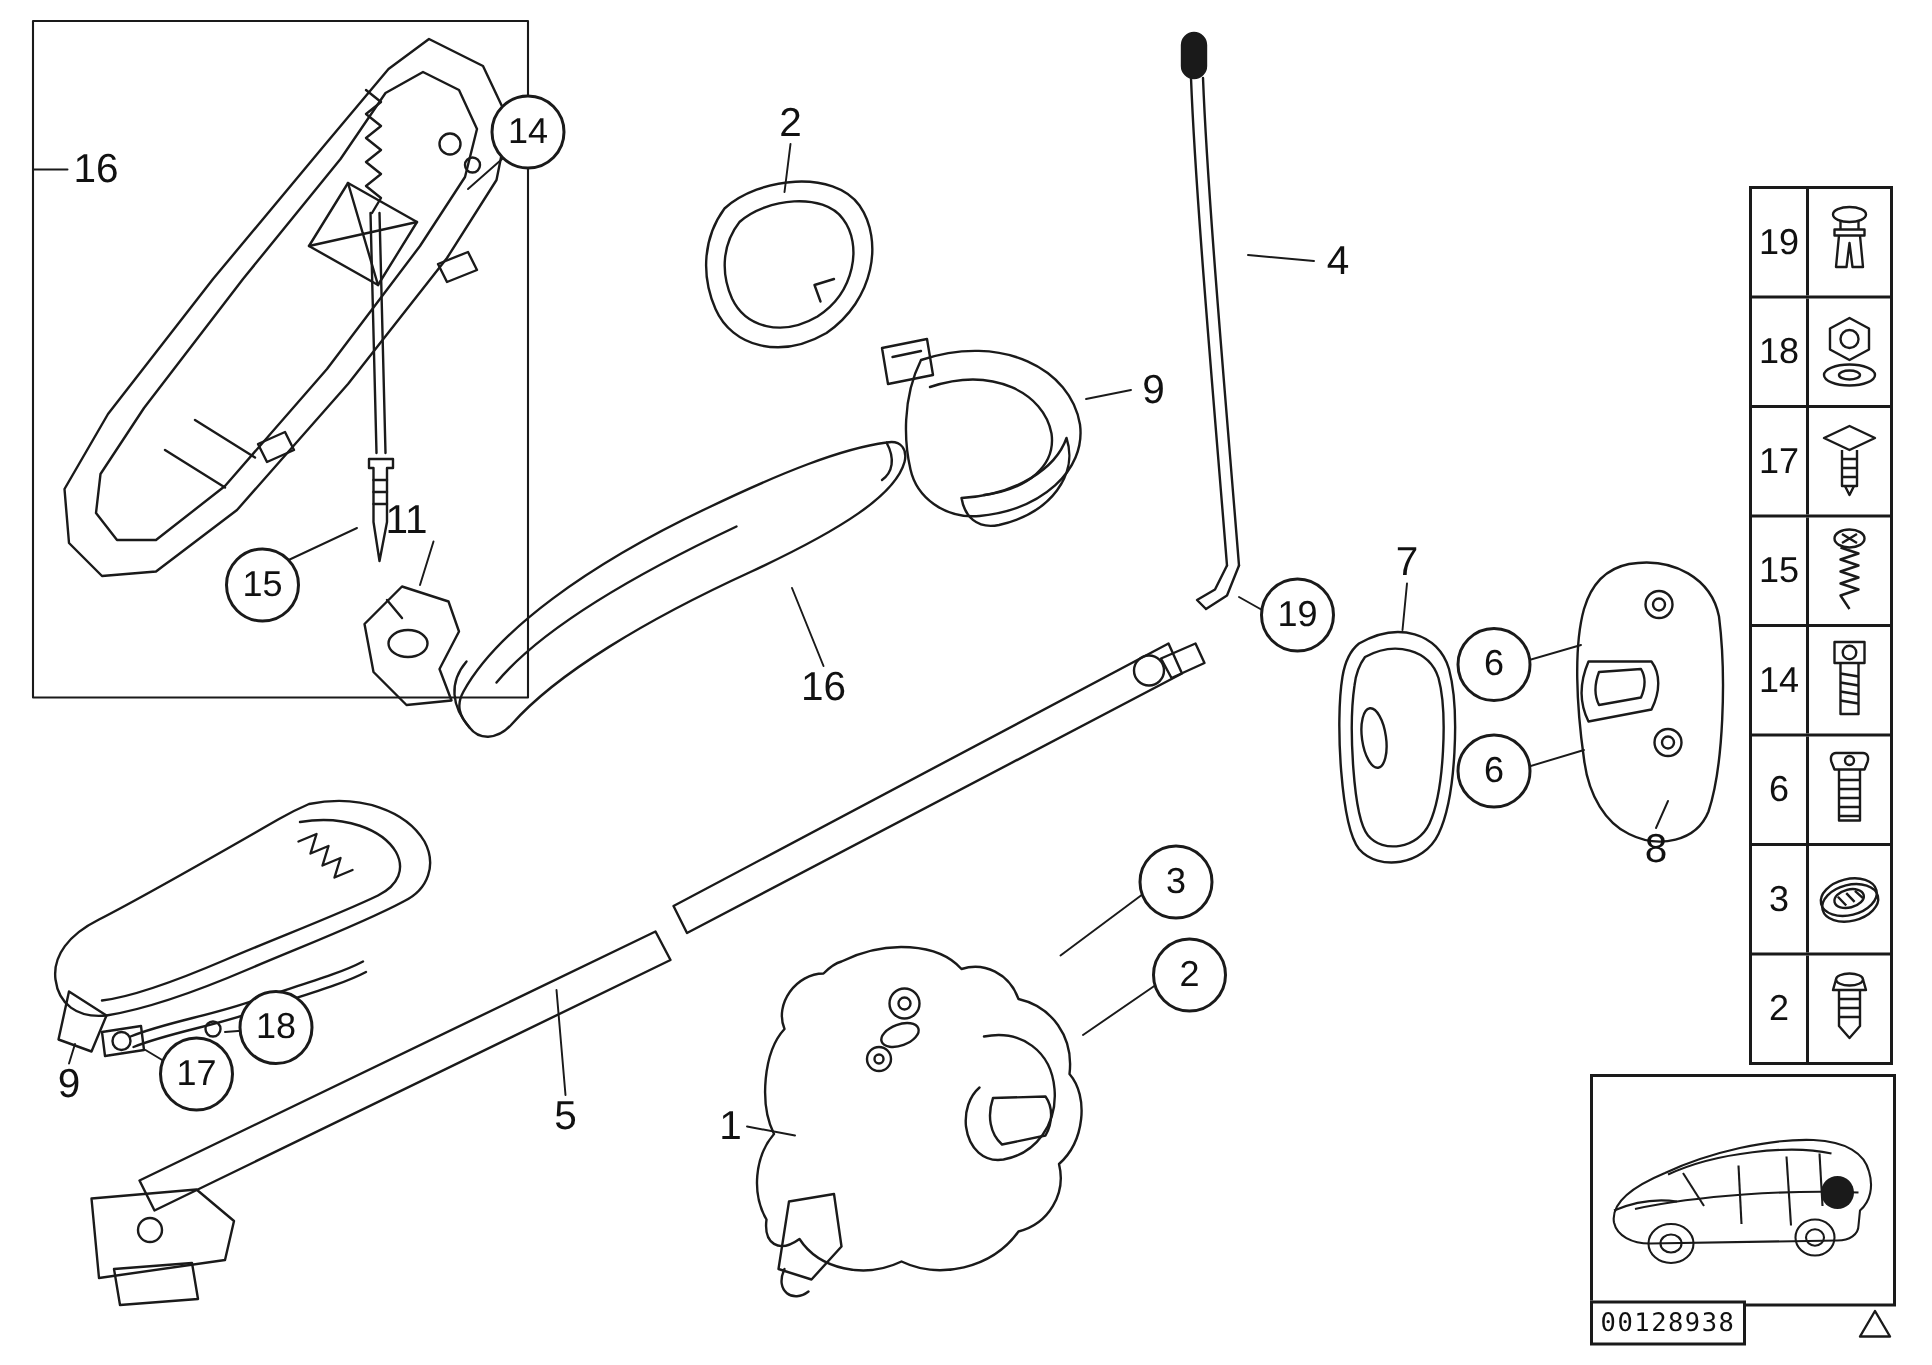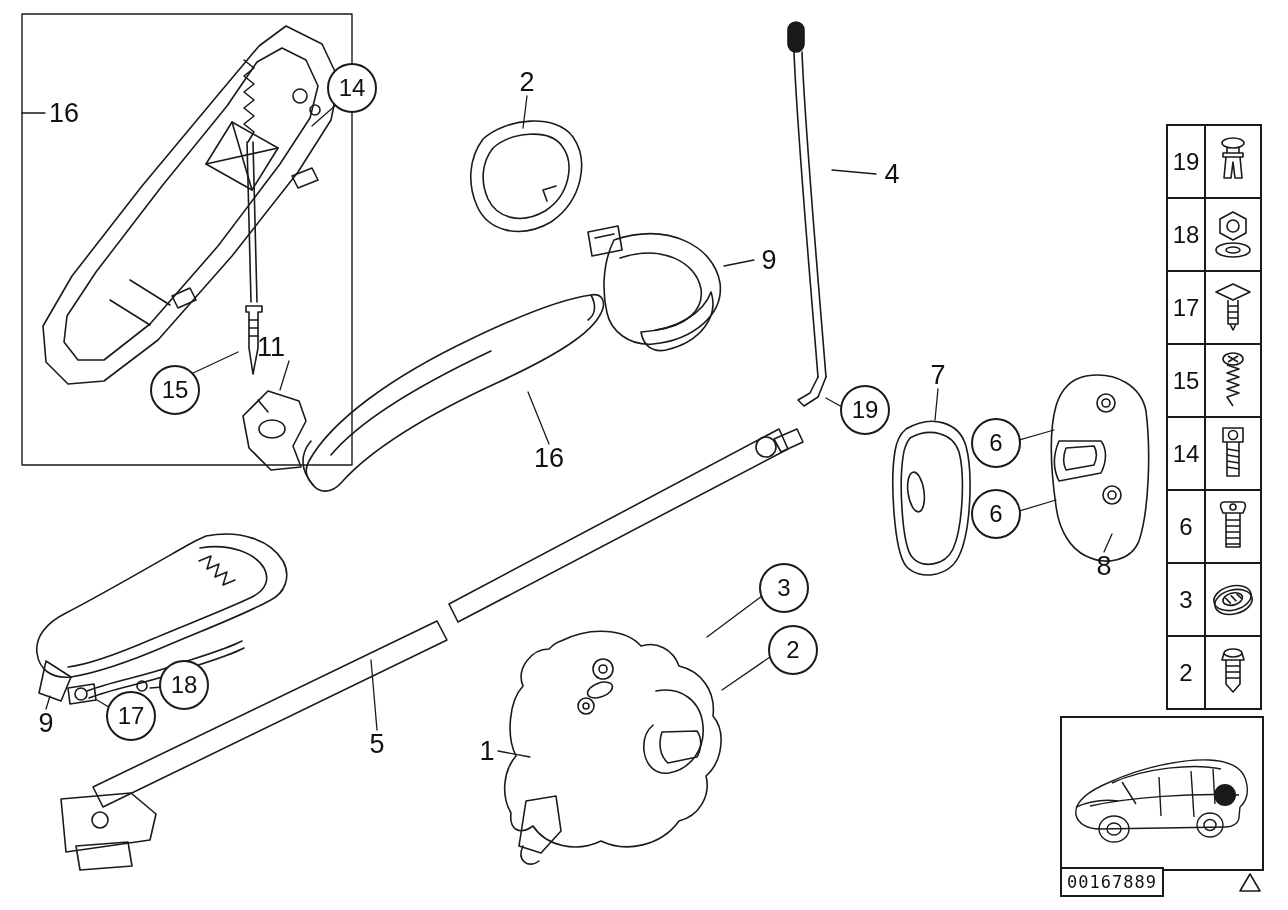--- a/index.html
+++ b/index.html
@@ -316,21 +316,21 @@
         <path d="M14 89 C28 83 42 81 56 83"></path>
         <ellipse cx="52" cy="111" rx="15" ry="13"></ellipse>
           <ellipse cx="52" cy="111" rx="7" ry="6"></ellipse>
         <ellipse cx="148" cy="107" rx="13" ry="12"></ellipse>
           <ellipse cx="148" cy="107" rx="6" ry="5.5"></ellipse>
         <circle cx="163" cy="77" r="11" fill="#1a1a1a" stroke="none"></circle>
       </g>
     </svg>
   </div>
 
-  <div class="image-id">00167889</div>
+  <div class="image-id">00128938</div>
 
   <div class="warning-triangle">
     <svg width="24" height="21" viewBox="0 0 24 21">
       <path d="M12 2 L22 19 H2 Z" fill="none" stroke="#1a1a1a" stroke-width="1.6" stroke-linejoin="round"></path>
     </svg>
   </div>
 
 </div>
 
 </body></html>

